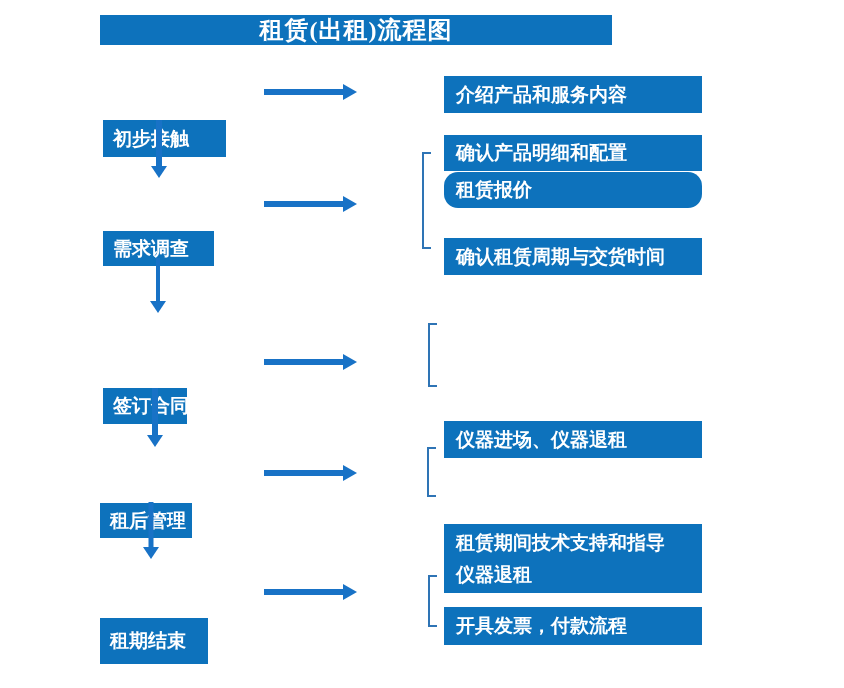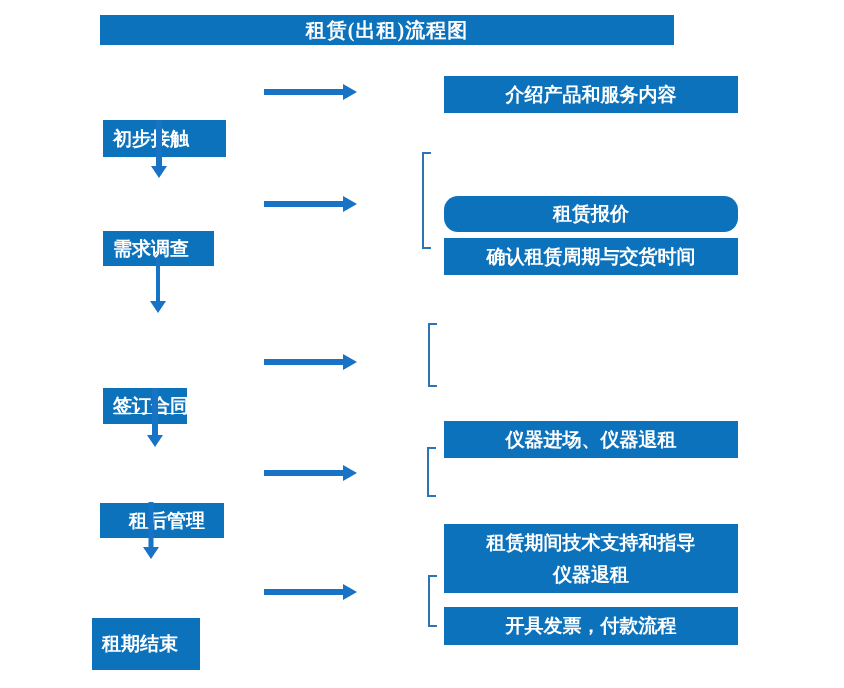--- a/index.html
+++ b/index.html
@@ -7,25 +7,25 @@
     position:relative;width:844px;height:688px;background:#ffffff;
     font-family:"Liberation Serif","DejaVu Serif",serif;
     overflow:hidden;
   }
   .bluebox{
     position:absolute;background:var(--box-blue,#0d72bc);color:#fff;
     font-weight:bold;font-size:19px;display:flex;align-items:center;
     box-sizing:border-box;white-space:nowrap;
   }
   .titlebar{
-    left:100px;top:15px;width:574px;height:30px;justify-content:center;
-    font-size:20px;letter-spacing:1px;
+    left:100px;top:15px;width:512px;height:30px;justify-content:center;
+    font-size:24px;letter-spacing:1px;
   }
   .stepbox{padding-left:10px;margin-top:44px;}
-  .outbox{left:444px;width:294px;padding-left:0;justify-content:center;}
+  .outbox{left:444px;width:258px;padding-left:12px;}
 
   
   .harrow{position:absolute;left:264px;width:93px;height:16px;}
   .harrow .shaft{position:absolute;left:0;right:12px;top:5px;height:6px;background:var(--arrow-blue,#1872c6);}
   .harrow .head{position:absolute;right:0;top:0;width:0;height:0;
     border-left:14px solid var(--arrow-blue,#1872c6);
     border-top:8px solid transparent;border-bottom:8px solid transparent;}
 
   
   .varrow{position:absolute;width:16px;}
@@ -49,27 +49,27 @@
   <div class="bluebox titlebar">
     <span>租赁(出租)流程图</span>
   </div>
 
   <div class="bluebox stepbox" style="left:103px;top:76px;width:123px;height:37px;">
     <span>初步接触</span>
   </div>
   <div class="bluebox stepbox" style="left:103px;top:187px;width:111px;height:35px;">
     <span>需求调查</span>
   </div>
-  <div class="bluebox stepbox" style="left:103px;top:344px;width:84px;height:36px;text-decoration:underline;">
+  <div class="bluebox stepbox" style="left:103px;top:344px;width:84px;height:36px;">
     <span>签订合同</span>
   </div>
-  <div class="bluebox stepbox" style="left:100px;top:459px;width:124px;height:35px;justify-content:center;">
+  <div class="bluebox stepbox" style="left:100px;top:459px;width:92px;height:35px;">
     <span>租后管理</span>
   </div>
-  <div class="bluebox stepbox" style="left:92px;top:574px;width:108px;height:52px;">
+  <div class="bluebox stepbox" style="left:100px;top:574px;width:108px;height:46px;">
     <span>租期结束</span>
   </div>
 
   <div class="harrow" style="top:84px;">
       <div class="shaft"></div>
       <div class="head"></div>
     </div>
   <div class="harrow" style="top:196px;">
       <div class="shaft"></div>
       <div class="head"></div>
@@ -105,21 +105,24 @@
     </div>
 
   <div class="bracket" style="left:422px;top:152px;height:97px;"></div>
   <div class="bracket" style="left:428px;top:323px;height:64px;"></div>
   <div class="bracket" style="left:427px;top:447px;height:50px;"></div>
   <div class="bracket" style="left:428px;top:575px;height:52px;"></div>
 
   <div class="bluebox outbox" style="top:76px;height:37px;">
     <span>介绍产品和服务内容</span>
   </div>
-  <div class="bluebox outbox" style="top:196px;height:36px;border-radius:14px;">
+  <div class="bluebox outbox" style="top:135px;height:36px;">
+    <span>确认产品明细和配置</span>
+  </div>
+  <div class="bluebox outbox" style="top:172px;height:36px;border-radius:14px;">
     <span>租赁报价</span>
   </div>
   <div class="bluebox outbox" style="top:238px;height:37px;">
     <span>确认租赁周期与交货时间</span>
   </div>
   <div class="bluebox outbox" style="top:421px;height:37px;">
     <span>仪器进场、仪器退租</span>
   </div>
   <div class="bluebox outbox" style="top:490px;height:38px;margin-top:34px;">
     <span>租赁期间技术支持和指导</span>

